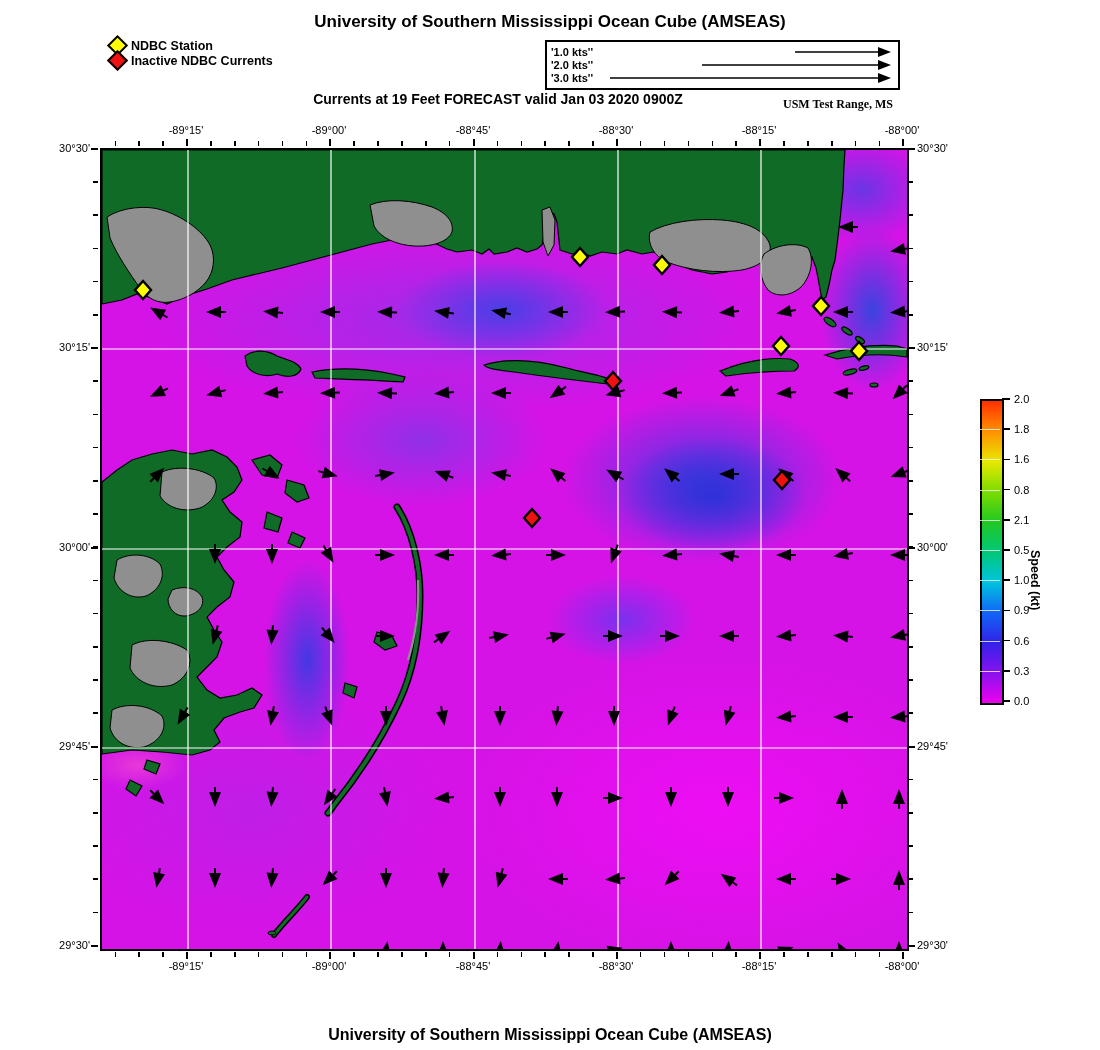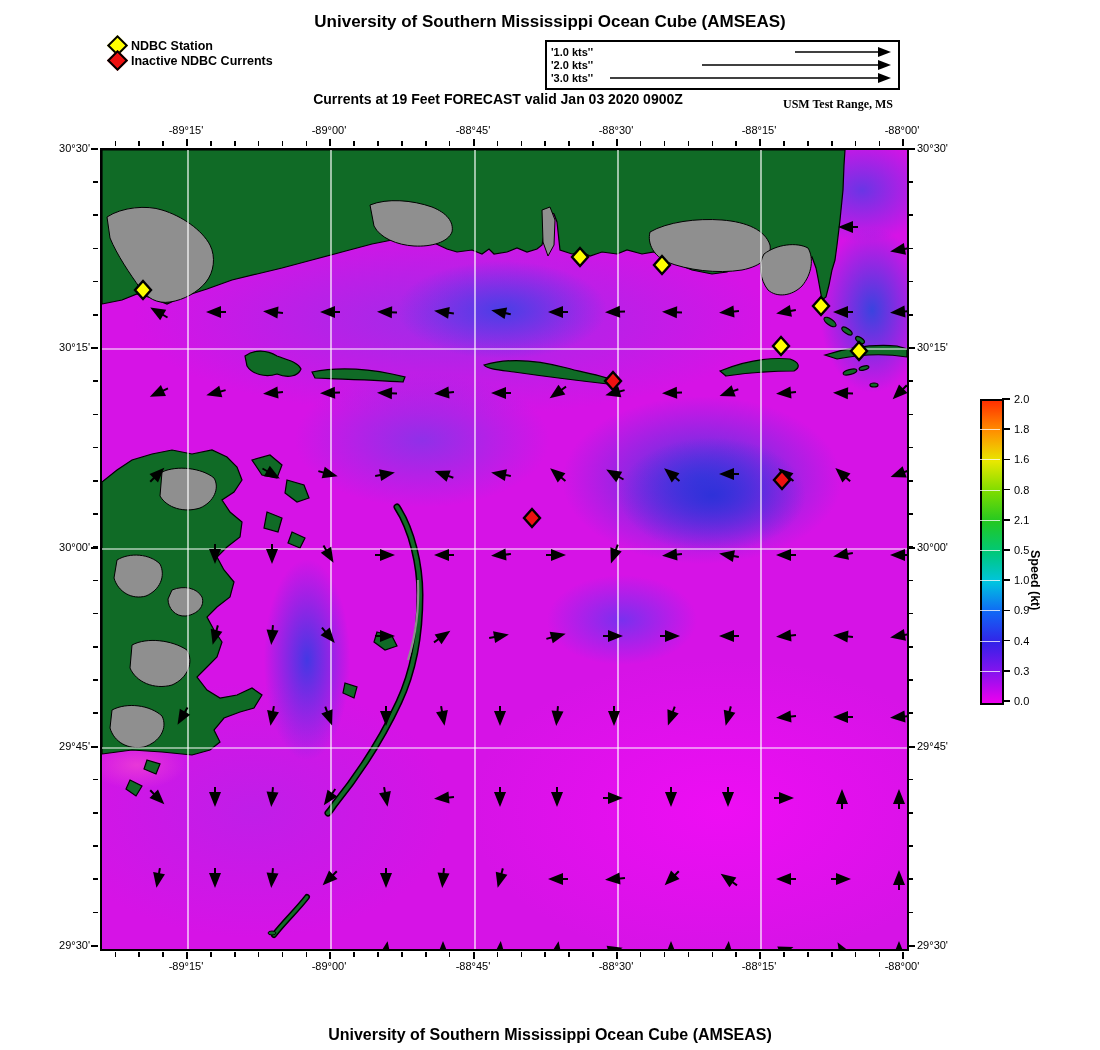--- a/index.html
+++ b/index.html
@@ -807,21 +807,21 @@
 
 <div id="cbar" style="background: linear-gradient(to top, rgb(238, 0, 238) 0%, rgb(136, 18, 238) 10%, rgb(51, 34, 232) 20%, rgb(17, 102, 245) 30%, rgb(0, 196, 224) 40%, rgb(0, 200, 120) 50%, rgb(34, 200, 34) 60%, rgb(124, 220, 0) 70%, rgb(232, 232, 0) 80%, rgb(255, 144, 0) 90%, rgb(255, 48, 0) 100%);"></div>
 <div id="cbticks">
       <div class="cbtick" style="top: 700.25px;"></div>
       <div class="cblab" style="top: 701px;">0.0</div>
       <div class="cbtick" style="top: 670.05px;"></div>
       <div class="cbgrid" style="left: 980px; top: 670.8px;"></div>
       <div class="cblab" style="top: 670.8px;">0.3</div>
       <div class="cbtick" style="top: 639.85px;"></div>
       <div class="cbgrid" style="left: 980px; top: 640.6px;"></div>
-      <div class="cblab" style="top: 640.6px;">0.4</div>
+      <div class="cblab" style="top: 640.6px;">0.6</div>
       <div class="cbtick" style="top: 609.65px;"></div>
       <div class="cbgrid" style="left: 980px; top: 610.4px;"></div>
       <div class="cblab" style="top: 610.4px;">0.9</div>
       <div class="cbtick" style="top: 579.45px;"></div>
       <div class="cbgrid" style="left: 980px; top: 580.2px;"></div>
       <div class="cblab" style="top: 580.2px;">1.0</div>
       <div class="cbtick" style="top: 549.25px;"></div>
       <div class="cbgrid" style="left: 980px; top: 550px;"></div>
       <div class="cblab" style="top: 550px;">0.5</div>
       <div class="cbtick" style="top: 519.05px;"></div>

